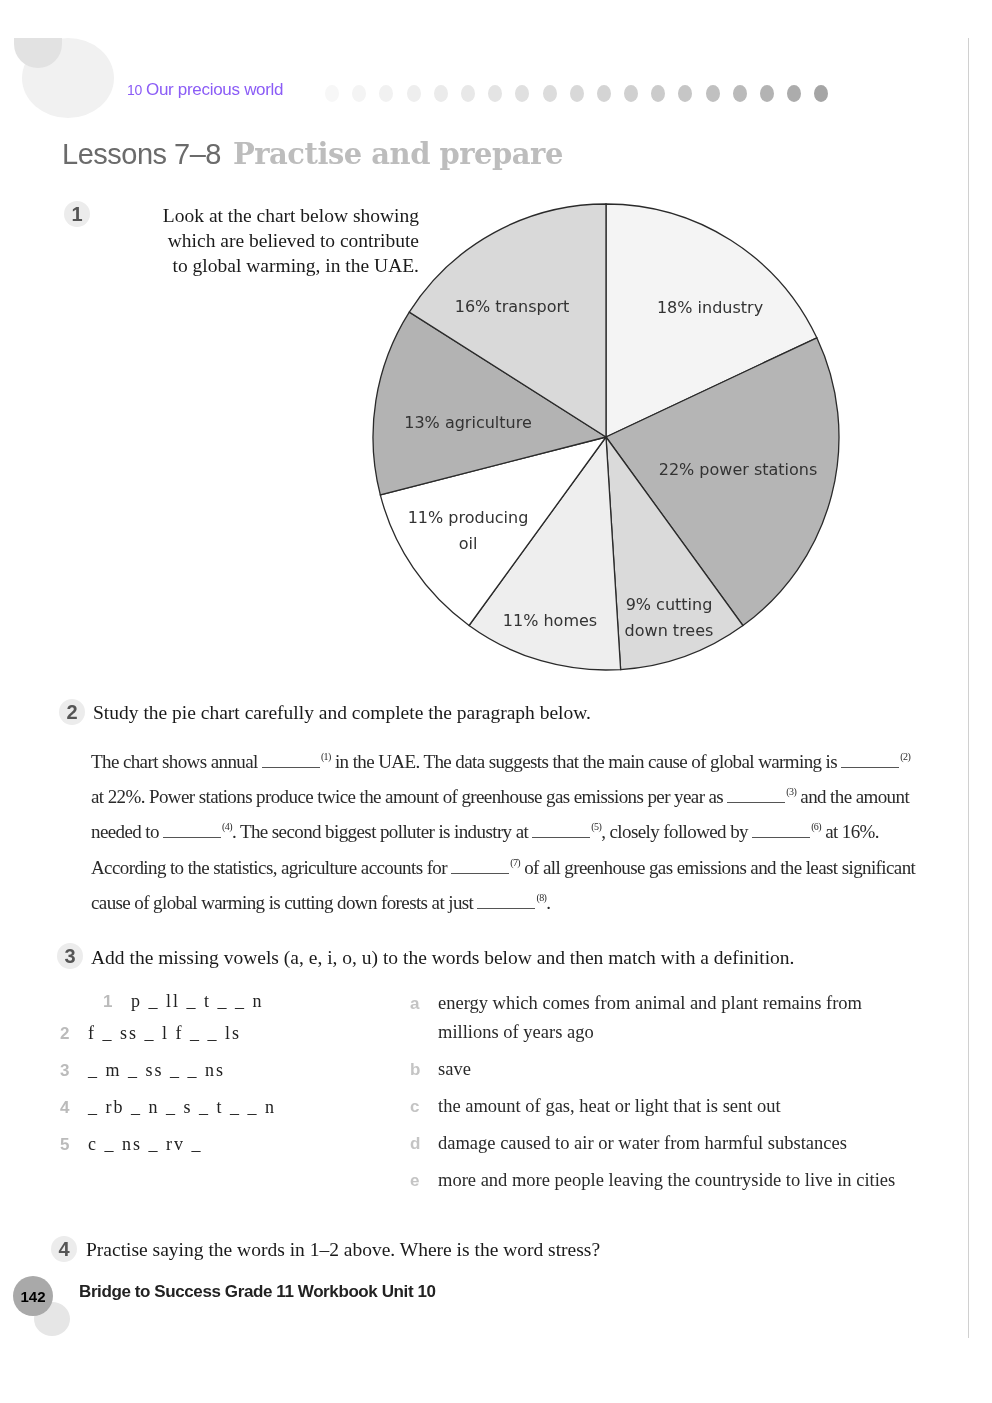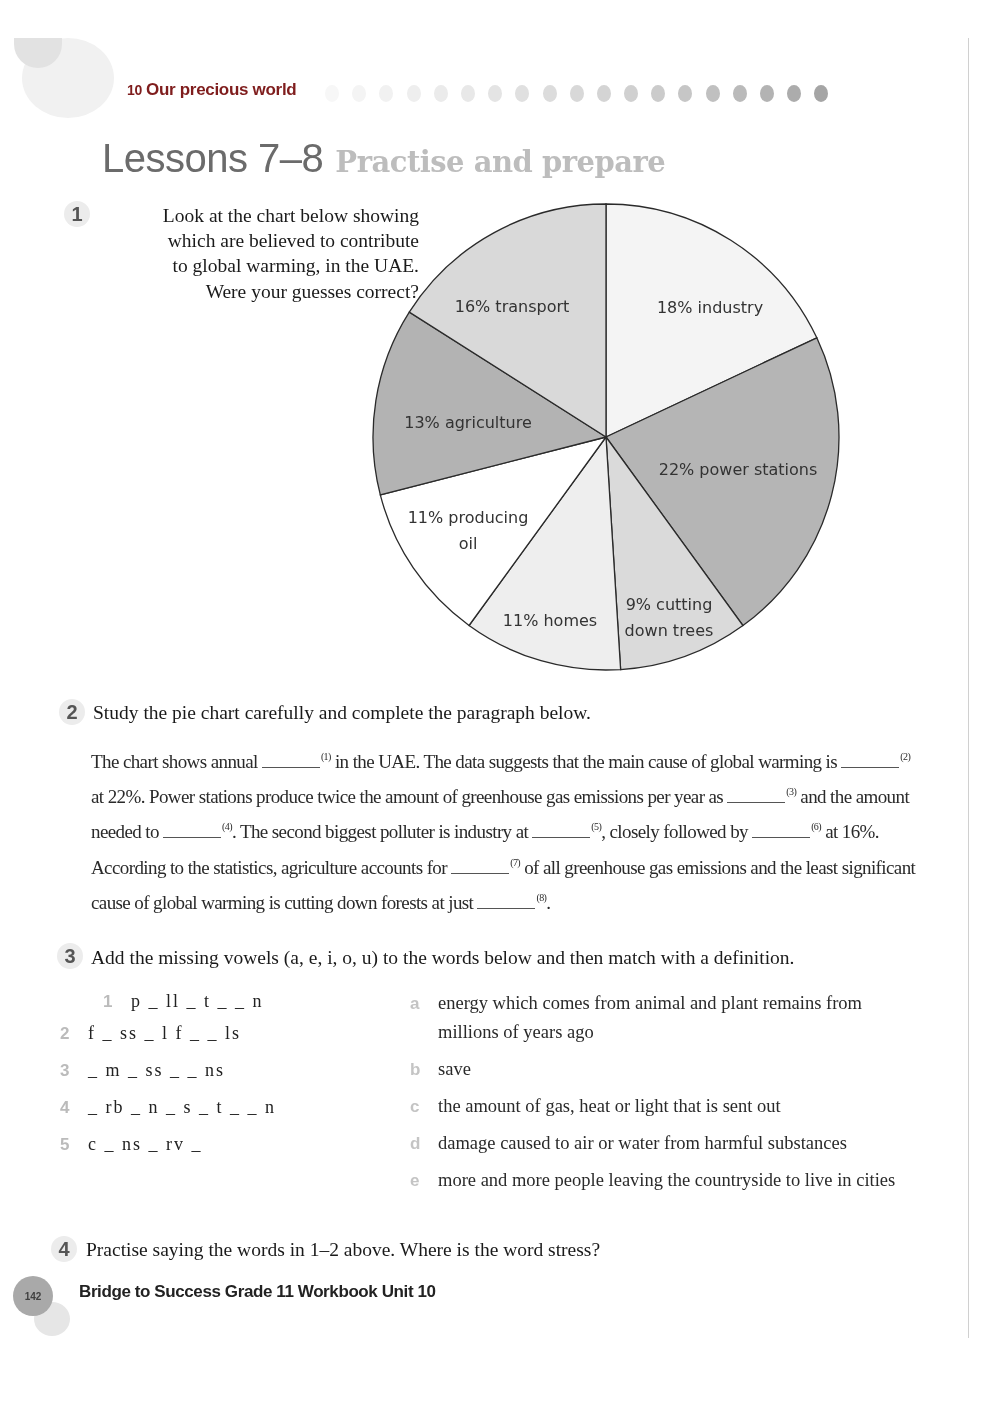--- a/index.html
+++ b/index.html
@@ -8,31 +8,31 @@
     background: #ffffff; color: #1c1c1c;
     font-family: "Liberation Serif", "DejaVu Serif", serif;
   }
   .abs { position: absolute; }
   .deco-circle-big { left: 22px; top: 38px; width: 92px; height: 80px; border-radius: 50%; background: #f1f1f1; }
   .deco-circle-small { left: 14px; top: 38px; width: 48px; height: 30px; border-radius: 0 0 30px 30px; background: #e2e2e2; }
   .right-rule { left: 968px; top: 38px; width: 1px; height: 1300px; background: #d0d0d0; }
 
   .unit-header {
     left: 127px; top: 80px; font-family: "Liberation Sans", "DejaVu Sans", sans-serif;
-    font-weight: bold; font-size: 17px; color: #7f1d1d; letter-spacing: -0.3px;
+    font-weight: normal; font-size: 17px; color: #8b5cf6; letter-spacing: -0.3px;
   }
   .unit-header .num { font-size: 14px; margin-right: 4px; }
   .dots { left: 325px; top: 85px; display: flex; gap: 13.2px; }
   .dot { width: 14px; height: 17px; border-radius: 50%; }
 
   .lesson-title {
     left: 62px; top: 136px; font-family: "DejaVu Sans", "Liberation Sans", sans-serif;
     font-size: 30px; font-weight: 300; color: #777; letter-spacing: -0.5px; white-space: nowrap;
   }
-  .lesson-title .light { color: #6b6b6b; font-weight: normal; font-family: "Liberation Sans", sans-serif; font-size: 40px; margin-left: 40px; }
+  .lesson-title .light { color: #6b6b6b; font-weight: normal; font-family: "Liberation Sans", sans-serif; font-size: 29px; }
   .lesson-title .bold { color: #bdbdbd; font-weight: bold; font-family: "DejaVu Serif", serif; font-size: 29px; margin-left: 12px; }
 
   .ex-num {
     font-family: "Liberation Sans", "DejaVu Sans", sans-serif; font-weight: bold; color: #555;
     width: 26px; height: 26px; border-radius: 50%; background: #ececec;
     display: flex; align-items: center; justify-content: center; font-size: 20px;
   }
   .ex1-num { left: 64px; top: 201px; }
   .ex1-text { left: 99px; top: 203px; width: 320px; font-size: 19.5px; line-height: 25.2px; color: #1a1a1a; text-align: right; }
 
@@ -58,21 +58,21 @@
   .def-list { left: 410px; top: 989px; }
   .def-item { position: absolute; left: 0; width: 510px; font-size: 18.5px; line-height: 29px; color: #2a2a2a; }
   .def-item .l { position: absolute; left: 0; top: 0; font-family: "Liberation Sans", "DejaVu Sans", sans-serif; font-weight: bold; color: #c4c4c4; font-size: 17px; }
   .def-item .t { display: block; margin-left: 28px; }
 
   .ex4-num { left: 51px; top: 1236px; }
   .ex4-text { left: 86px; top: 1239px; font-size: 19.5px; color: #1a1a1a; white-space: nowrap; }
 
   .page-badge {
     left: 13px; top: 1276px; width: 40px; height: 40px; border-radius: 50%; background: #a9a9a9;
-    color: #404040; font-family: "Liberation Sans", sans-serif; font-weight: bold; font-size: 10px;
+    color: #000000; font-family: "Liberation Sans", sans-serif; font-weight: bold; font-size: 15px;
     display: flex; align-items: center; justify-content: center;
   }
   .page-badge-deco { left: 34px; top: 1302px; width: 36px; height: 34px; border-radius: 50%; background: #e6e6e6; }
   .footer-text {
     left: 79px; top: 1282px; font-family: "Liberation Sans", "DejaVu Sans", sans-serif;
     font-weight: bold; font-size: 17px; color: #222; letter-spacing: -0.4px; white-space: nowrap;
   }
 </style>
 </head>
 <body>
@@ -108,21 +108,20 @@
 
 <div class="abs lesson-title">
   <span class="light">Lessons 7–8</span><span class="bold">Practise and prepare</span>
 </div>
 
 <div class="abs ex-num ex1-num">1</div>
 <div class="abs ex1-text" id="ex1">
     <div>Look at the chart below showing</div>
     <div>which are believed to contribute</div>
     <div>to global warming, in the UAE.</div>
-    <div>Were your guesses correct?</div>
   </div>
 
 <svg class="abs pie-svg" id="pie" width="500" height="500">
     <path d="M246,252 L246.00000000000003,19 A233,233 0 0 1 456.82470322458255,152.79342506533806 Z" fill="#f4f4f4" stroke="#2a2a2a" stroke-width="1.3"></path>
     <path d="M246,252 L456.82470322458255,152.79342506533806 A233,233 0 0 1 382.95396378414625,440.50095968936273 Z" fill="#b5b5b5" stroke="#2a2a2a" stroke-width="1.3"></path>
     <path d="M246,252 L382.95396378414625,440.50095968936273 A233,233 0 0 1 260.63019105033004,484.54022772378727 Z" fill="#dadada" stroke="#2a2a2a" stroke-width="1.3"></path>
     <path d="M246,252 L260.63019105033004,484.54022772378727 A233,233 0 0 1 109.04603621585377,440.50095968936273 Z" fill="#eeeeee" stroke="#2a2a2a" stroke-width="1.3"></path>
     <path d="M246,252 L109.04603621585377,440.50095968936273 A233,233 0 0 1 20.320123457028956,309.94474370941117 Z" fill="#ffffff" stroke="#2a2a2a" stroke-width="1.3"></path>
     <path d="M246,252 L20.320123457028956,309.94474370941117 A233,233 0 0 1 49.27159335803046,127.15235676989383 Z" fill="#b3b3b3" stroke="#2a2a2a" stroke-width="1.3"></path>
     <path d="M246,252 L49.27159335803046,127.15235676989383 A233,233 0 0 1 245.99999999999994,19 Z" fill="#d9d9d9" stroke="#2a2a2a" stroke-width="1.3"></path>

